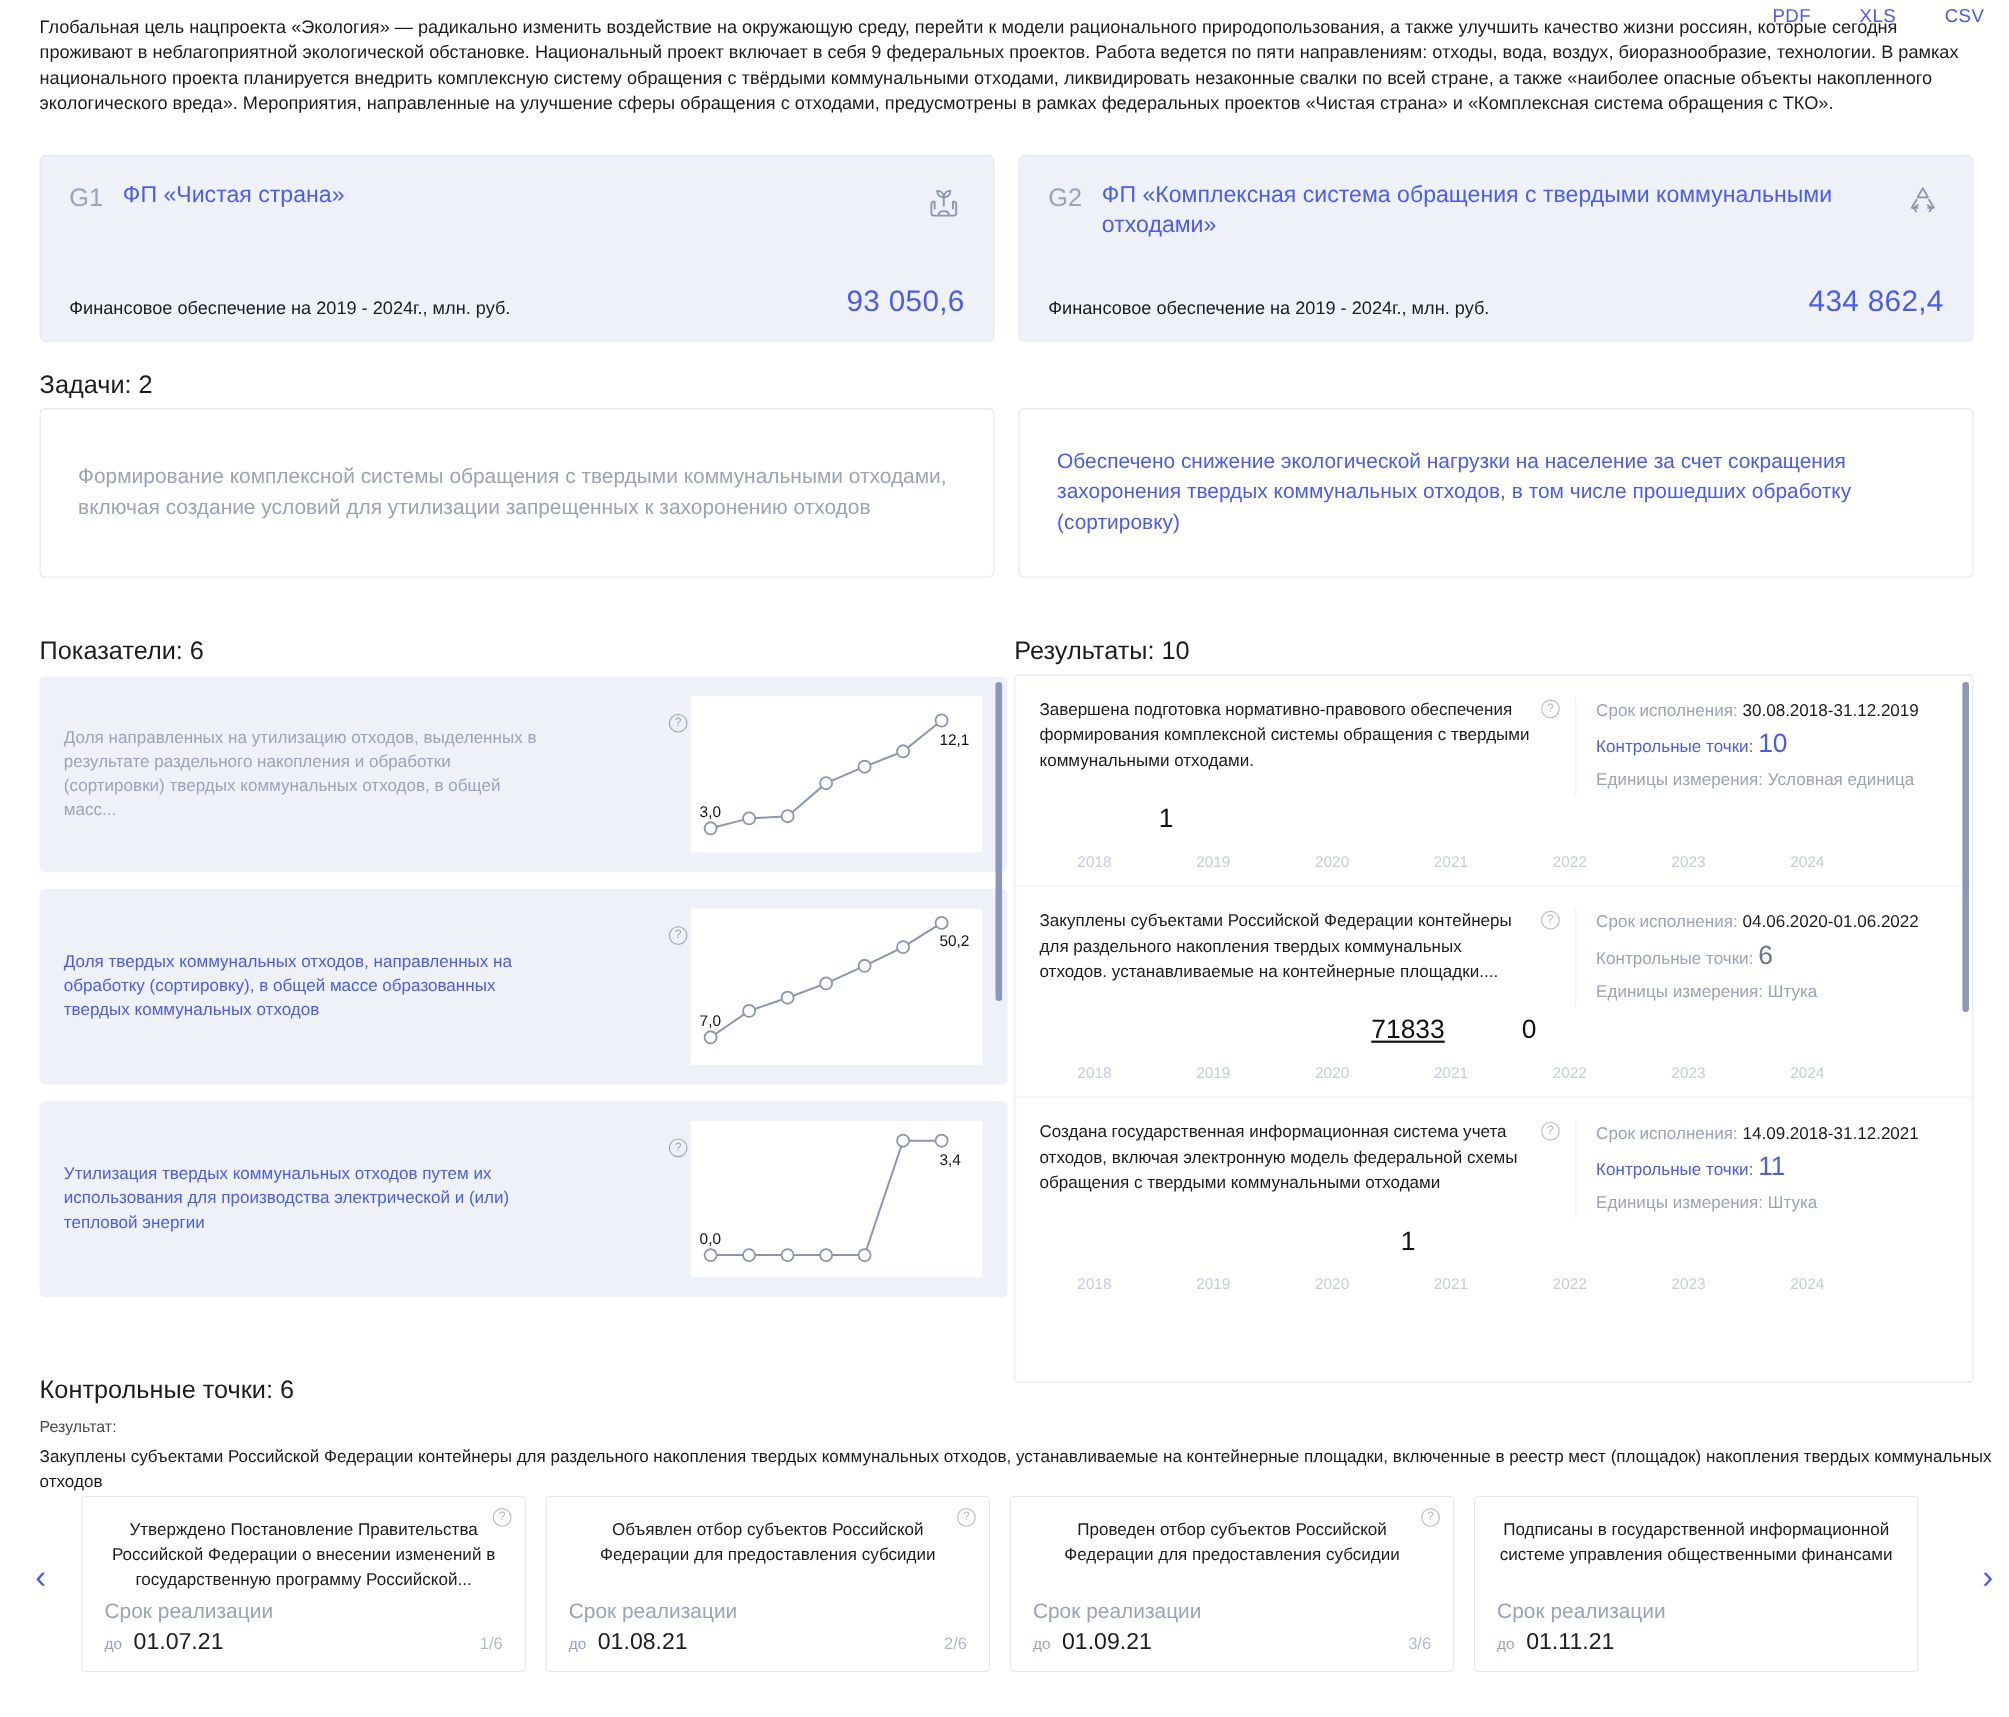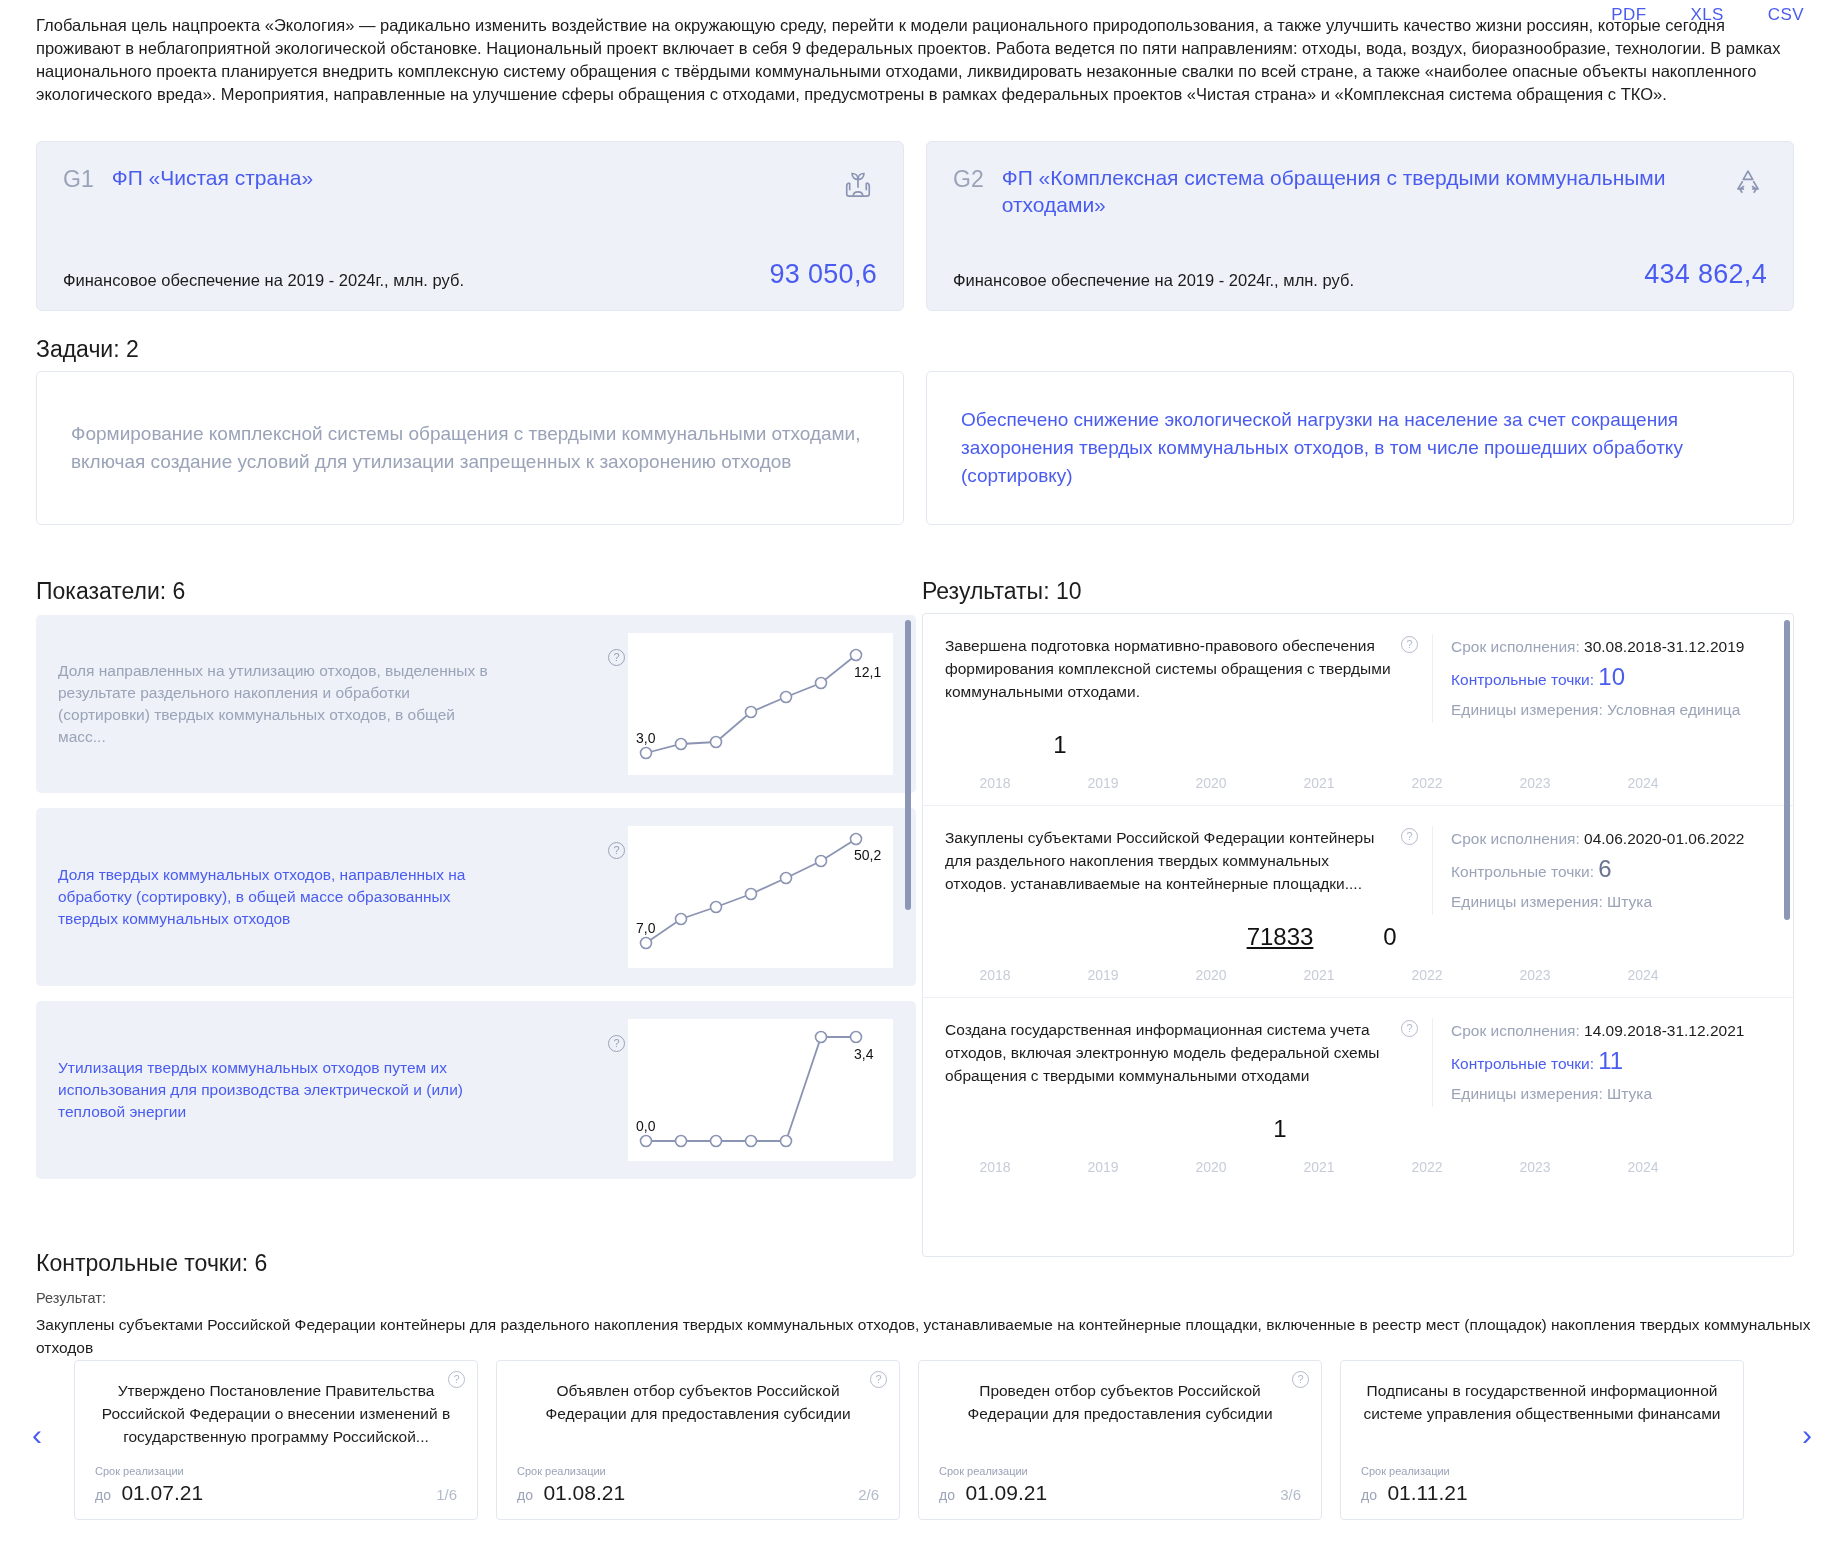--- a/index.html
+++ b/index.html
@@ -129,21 +129,21 @@
     width:404px; flex:0 0 404px; border:1px solid #e3e7f0; border-radius:4px;
     background:#fff; height:160px; padding:18px 20px 14px 20px; position:relative;
   }
   .cp-title{ font-size:15.5px; line-height:23px; text-align:center; color:#1c1c1c; }
   .cp-q{
     position:absolute; top:10px; right:12px; width:17px; height:17px;
     border-radius:50%; border:1.3px solid #b3bacb; color:#b3bacb;
     font-size:11px; line-height:15px; text-align:center; cursor:pointer;
   }
   .cp-bottom{ position:absolute; left:20px; right:20px; bottom:14px; }
-  .cp-srok{ font-size:11px; color:#9aa3b8; margin-bottom:4px; }
+  .cp-srok{ font-size:19px; color:#9aa3b8; margin-bottom:4px; }
   .cp-date-row{ display:flex; align-items:baseline; justify-content:space-between; }
   .cp-do{ font-size:14px; color:#9aa3b8; margin-right:6px; }
   .cp-date{ font-size:21px; color:#1c1c1c; }
   .cp-idx{ font-size:15px; color:#b3bacb; }
   .arrow{
     position:absolute; font-size:30px; color:#4a5cf0; cursor:pointer;
     line-height:1; top:1420px; user-select:none;
   }
   .arrow-left{ left:32px; }
   .arrow-right{ right:14px; }

